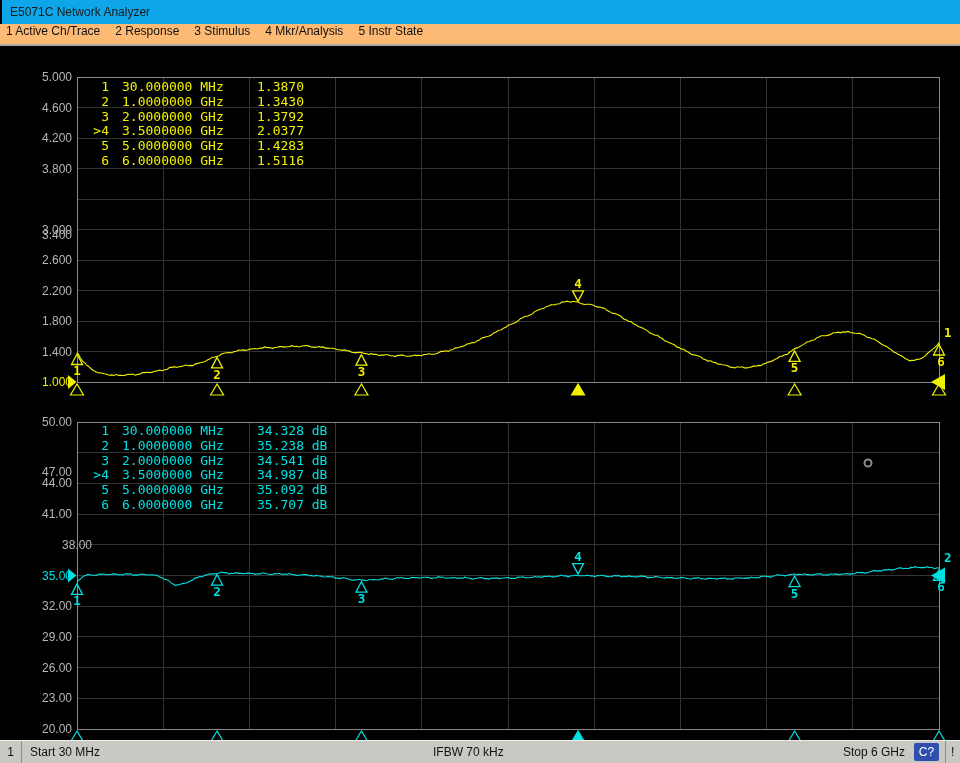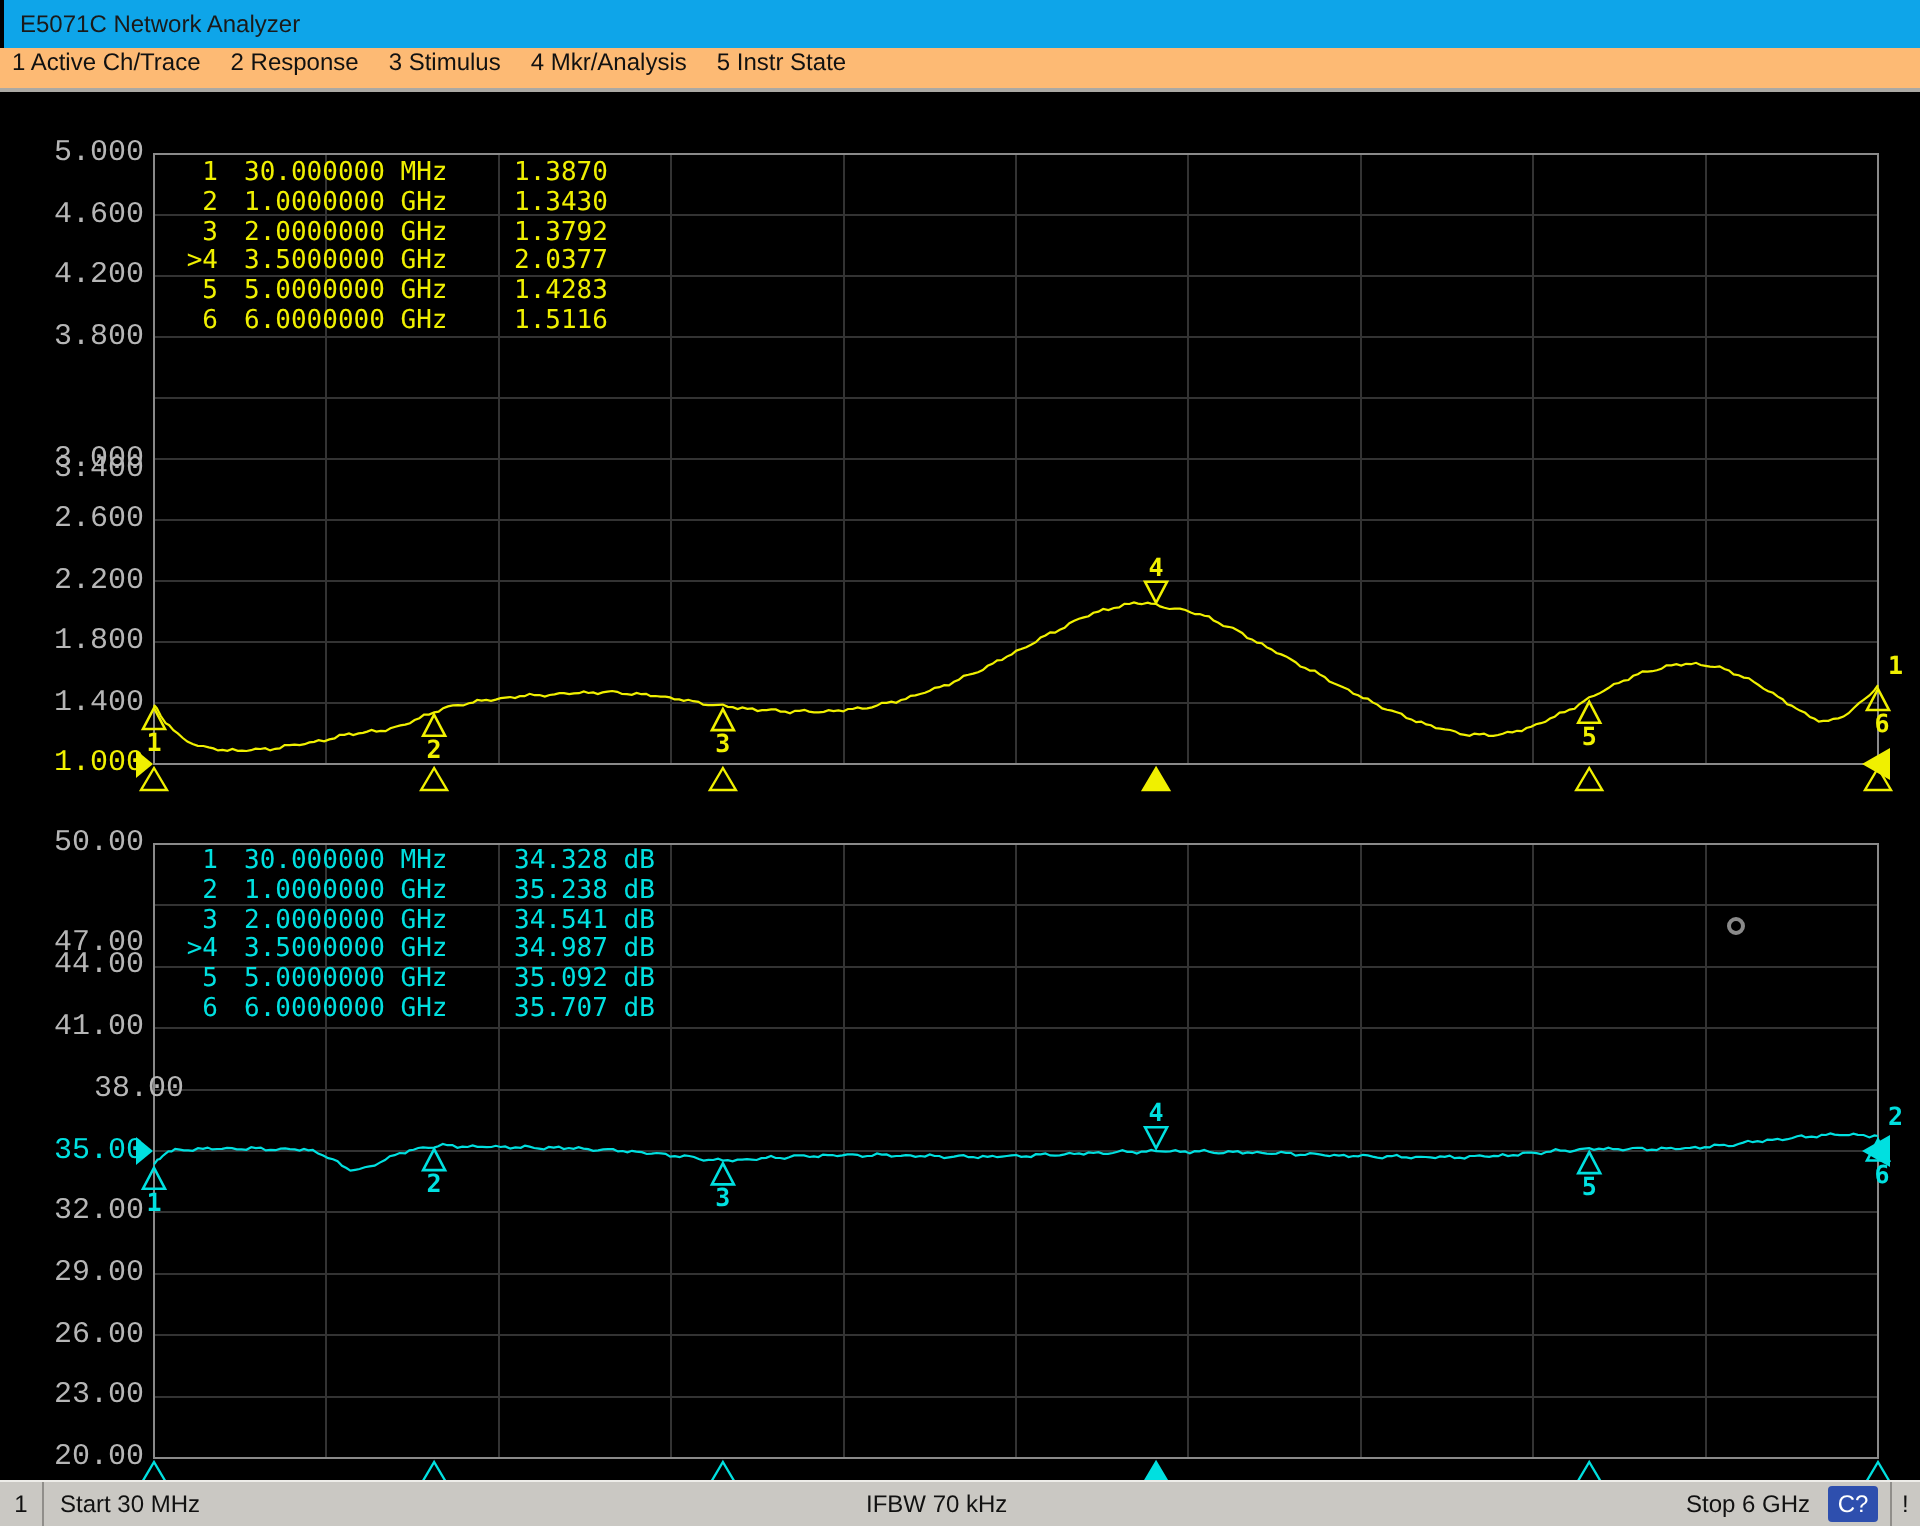--- a/index.html
+++ b/index.html
@@ -13,21 +13,21 @@
   .menubar span{white-space:nowrap;cursor:default;}
   .display{position:absolute;left:0;top:46px;width:960px;height:694px;background:#000;}
   .trh{position:absolute;font-family:"DejaVu Sans Mono",monospace;font-size:13.5px;
        font-weight:bold;white-space:pre;letter-spacing:.5px;}
   .trh1{left:30px;top:50px;color:var(--yellow);}
   .trh2{left:3px;top:395px;color:var(--cyan);}
   .trh2 .arrow{font-size:10px;vertical-align:1px;margin-right:1px;}
   .trh2 .chip{background:var(--cyan);color:#000;padding:0 2px;}
   svg{position:absolute;left:0;top:0;}
   .ylab{position:absolute;left:0;width:72px;height:18px;line-height:18px;text-align:right;
-        font-family:Liberation Mono, monospace;font-size:15px;color:#b6b6b6;white-space:pre;}
+        font-family:Liberation Sans, sans-serif;font-size:12px;color:#b6b6b6;white-space:pre;}
   .mtab{position:absolute;left:90px;font-family:"DejaVu Sans Mono",monospace;font-size:13px;}
   .mrow{display:flex;height:14.8px;line-height:14.8px;white-space:pre;}
   .mn{width:19px;text-align:right;}
   .mf{margin-left:13px;width:135px;}
   .statusbar{position:absolute;left:0;top:740px;width:960px;height:23px;background:#cac8c3;
              border-top:1px solid #eeede9;box-sizing:border-box;font-size:12px;color:#111;}
   .sb-ch{position:absolute;left:0;top:0;width:21px;height:22px;text-align:center;line-height:22px;
          border-right:1px solid #908e8a;}
   .sb-start{position:absolute;left:30px;line-height:22px;}
   .sb-ifbw{position:absolute;left:433px;line-height:22px;}

